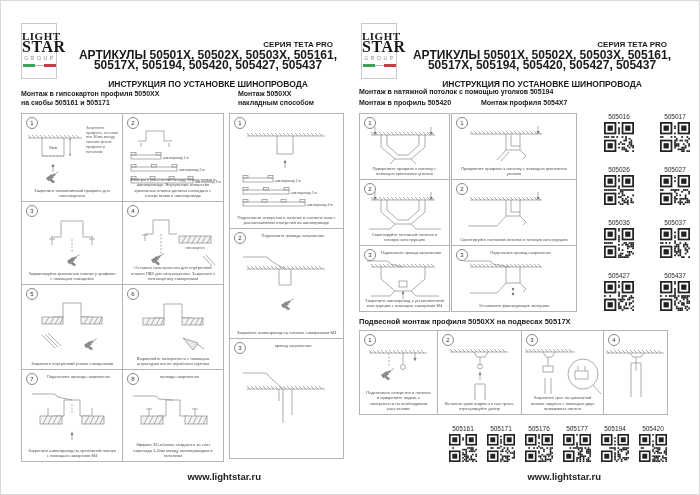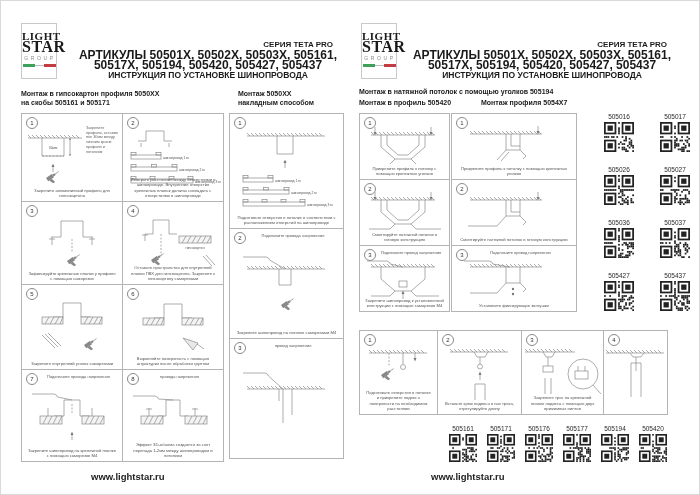--- a/index.html
+++ b/index.html
@@ -12,21 +12,21 @@
   .logo .lg2{font-family:"Liberation Serif",serif;font-weight:bold;font-size:16px;line-height:12px;letter-spacing:.5px;}
   .logo .lg3{font-size:5px;letter-spacing:2.6px;color:#8a8a8a;margin-top:2px;margin-left:2px;}
   .flag{margin-top:3px;height:3px;display:flex;justify-content:center;align-items:center;gap:0;}
   .flag .fg{width:12px;height:2.5px;background:#3fa05a;}
   .flag .fm{width:9px;height:1px;background:#bcbcbc;}
   .flag .fr{width:12px;height:2.5px;background:#c43b44;}
   
   .titleblock{position:absolute;top:23px;width:262px;text-align:center;}
   .series{font-size:8px;font-weight:bold;text-align:right;padding-right:6px;line-height:10px;margin-top:16px;}
   .arts{font-size:12px;font-weight:bold;line-height:10px;}
-  .instr{font-size:8.5px;font-weight:bold;}
+  .instr{font-size:8.5px;font-weight:bold;margin-top:9px;}
   
   .sectitle{position:absolute;font-size:7px;font-weight:bold;line-height:9px;}
   
   .grid{position:absolute;display:grid;border-top:1px solid #b4b4b4;border-left:1px solid #b4b4b4;}
   .cell{position:relative;border-right:1px solid #b4b4b4;border-bottom:1px solid #b4b4b4;
         display:flex;align-items:center;justify-content:center;box-sizing:border-box;background:#fff;}
   .cell.has-note .diag{margin-right:34px;}
   .stepnum{position:absolute;top:3px;left:4px;width:10px;height:10px;border:1px solid #8a8a8a;border-radius:50%;
            font-size:6px;line-height:10px;text-align:center;color:#333;background:#fff;z-index:2;}
   .toplabel{position:absolute;top:4px;left:16px;right:3px;font-size:4px;color:#555;text-align:center;z-index:2;}
@@ -40,21 +40,21 @@
   #rgridB{left:450px;top:112px;grid-template-columns:125px;grid-template-rows:66px 66px 66px;}
   #pgrid{left:358px;top:329px;grid-template-columns:78px 84px 82px 64px;grid-template-rows:84px;}
   .ptitle{position:absolute;left:358px;top:316px;font-size:7.5px;font-weight:bold;}
   
   #qrgrid{position:absolute;left:596px;top:112px;width:100px;}
   .qrpair{display:flex;justify-content:space-between;margin-bottom:10px;}
   .qrblock{width:44px;text-align:center;}
   .qrblock .qrlabel{font-size:6.5px;color:#2a2a2a;margin-bottom:2px;}
   #qrrow{position:absolute;left:448px;top:424px;display:flex;gap:10px;}
   #qrrow .qrblock{width:28px;}
-  .footer{position:absolute;top:470px;width:170px;text-align:left;font-size:9.5px;font-weight:bold;color:#222;}
+  .footer{position:absolute;top:470px;width:170px;text-align:right;font-size:9.5px;font-weight:bold;color:#222;}
 </style>
 </head>
 <body>
 
 <div class="sheet">
 
   <div class="logo" style="left:20px;">
     <div class="lg1">LIGHT</div>
     <div class="lg2">STAR</div>
     <div class="lg3">GROUP</div>
@@ -92,20 +92,21 @@
     <div>Монтаж в гипсокартон профиля 5050XX</div>
     <div>на скобы 505161 и 505171</div>
   </div>
   <div class="sectitle" style="left:237px;top:88px;">
     <div>Монтаж 5050XX</div>
     <div>накладным способом</div>
   </div>
   <div class="sectitle" style="left:358px;top:86px;">Монтаж в натяжной потолок с помощью уголков 505194</div>
   <div class="sectitle" style="left:358px;top:97px;">Монтаж в профиль 505420</div>
   <div class="sectitle" style="left:480px;top:97px;">Монтаж профиля 5054X7</div>
+  <div class="ptitle">Подвесной монтаж профиля 5050XX на подвесах 50517X</div>
 
   <div id="lgrid1" class="grid">
       <div class="cell has-note">
         <span class="stepnum">1</span>
         <div class="diag">
           <svg width="62" height="60" viewBox="0 0 62 60" fill="none" stroke="#8a8a8a" stroke-width="0.7" font-family="inherit">
             <line x1="4" y1="10" x2="58" y2="10"></line>
             <line x1="4" y1="7" x2="7" y2="10"></line>
             <line x1="8" y1="7" x2="11" y2="10"></line>
             <line x1="12" y1="7" x2="15" y2="10"></line>

